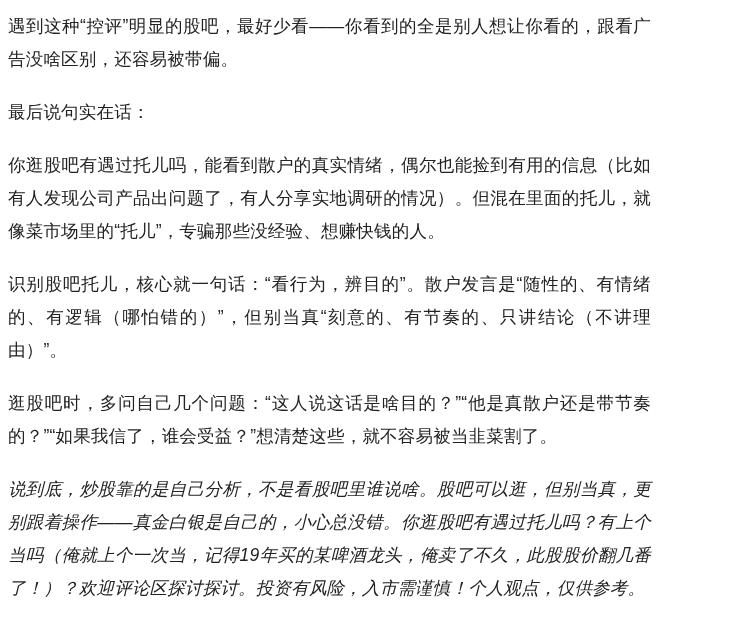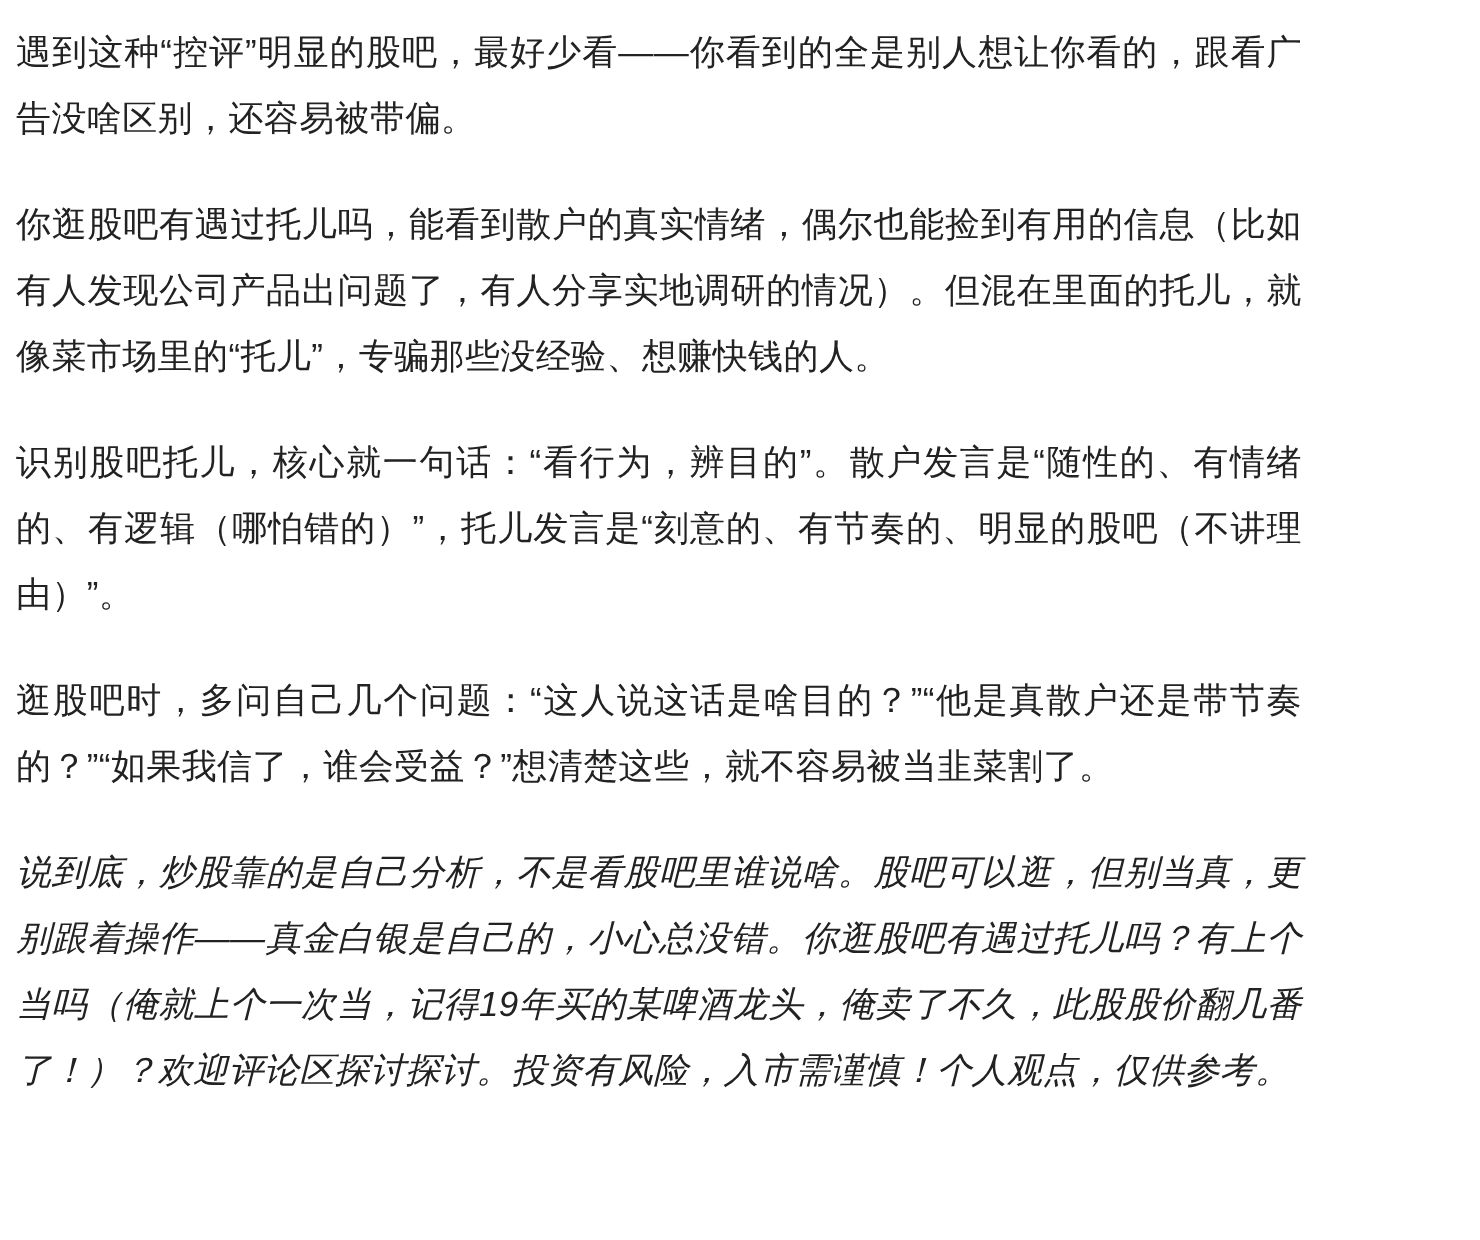--- a/index.html
+++ b/index.html
@@ -31,17 +31,18 @@
   .para:last-child {
     margin-bottom: 16px;
     font-style: italic;
   }
 </style>
 </head>
 <body>
 
 <div class="article">
   <p class="para">遇到这种“控评”明显的股吧，最好少看——你看到的全是别人想让你看的，跟看广告没啥区别，还容易被带偏。</p>
+  <p class="para">最后说句实在话：</p>
   <p class="para">你逛股吧有遇过托儿吗，能看到散户的真实情绪，偶尔也能捡到有用的信息（比如有人发现公司产品出问题了，有人分享实地调研的情况）。但混在里面的托儿，就像菜市场里的“托儿”，专骗那些没经验、想赚快钱的人。</p>
-  <p class="para">识别股吧托儿，核心就一句话：“看行为，辨目的”。散户发言是“随性的、有情绪的、有逻辑（哪怕错的）”，托儿发言是“刻意的、有节奏的、明显的股吧（不讲理由）”。</p>
+  <p class="para">识别股吧托儿，核心就一句话：“看行为，辨目的”。散户发言是“随性的、有情绪的、有逻辑（哪怕错的）”，但别当真“刻意的、有节奏的、只讲结论（不讲理由）”。</p>
   <p class="para">逛股吧时，多问自己几个问题：“这人说这话是啥目的？”“他是真散户还是带节奏的？”“如果我信了，谁会受益？”想清楚这些，就不容易被当韭菜割了。</p>
   <p class="para">说到底，炒股靠的是自己分析，不是看股吧里谁说啥。股吧可以逛，但别当真，更别跟着操作——真金白银是自己的，小心总没错。你逛股吧有遇过托儿吗？有上个当吗（俺就上个一次当，记得19年买的某啤酒龙头，俺卖了不久，此股股价翻几番了！）？欢迎评论区探讨探讨。投资有风险，入市需谨慎！个人观点，仅供参考。</p>
 </div>
 
 </body></html>

